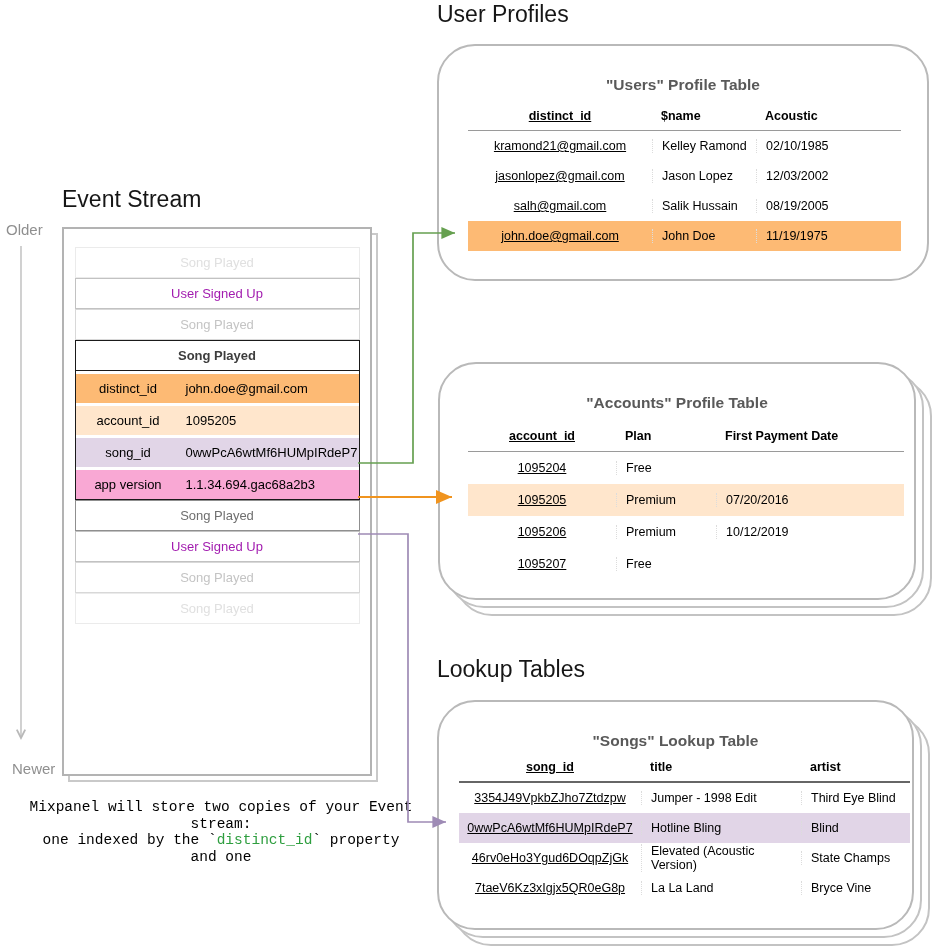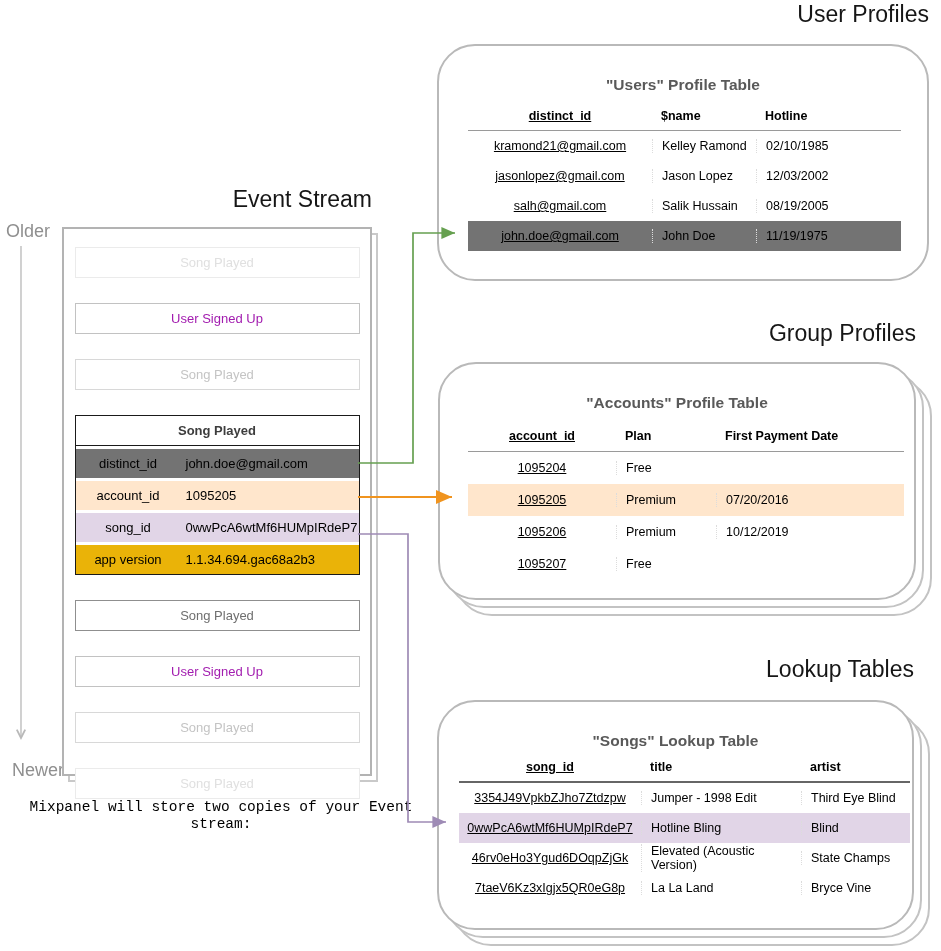--- a/index.html
+++ b/index.html
@@ -3,63 +3,63 @@
 <meta charset="utf-8">
 <style>
   * { margin:0; padding:0; box-sizing:border-box; }
   html,body { background:#fff; }
   .canvas {
     position:relative; width:941px; height:951px; overflow:hidden;
     font-family:"Liberation Sans", sans-serif; color:#000; background:#fff;
   }
 
   
-  .section-title { position:absolute; font-size:23px; color:#161616; text-align:right; white-space:nowrap; }
+  .section-title { position:absolute; font-size:23px; color:#161616; text-align:left; white-space:nowrap; }
   .es-title    { left:62px;  top:186px; width:310px; }
   .up-title    { left:437px; top:1px;   width:492px; }
   .gp-title    { left:438px; top:320px; width:478px; }
   .lt-title    { left:437px; top:656px; width:477px; }
 
   
-  .axis-label { position:absolute; font-size:18px; color:#8f8f8f; }
+  .axis-label { position:absolute; font-size:15px; color:#8f8f8f; }
   .older { left:6px; top:221px; }
   .newer { left:12px; top:760px; }
 
   
   .es-shadow {
     position:absolute; left:68px; top:233px; width:310px; height:549px;
     border:2px solid #c9c9c9; background:#fff;
   }
   .es-box {
     position:absolute; left:62px; top:227px; width:310px; height:549px;
     border:2px solid #b3b3b3; background:#fff;
-    display:flex; flex-direction:column; align-items:center; gap:25px; padding-top:18px;
+    display:flex; flex-direction:column; align-items:center; gap:0; padding-top:18px;
   }
   .ecard {
     width:285px; height:31px; flex:0 0 31px; background:#fff;
     display:flex; align-items:center; justify-content:center; font-size:13px;
   }
   .fade-1 { border:1px solid #8f8f8f; color:#6f6f6f; }
   .fade-2 { border:1px solid #c2c2c2; color:#a21caf; }
   .fade-3 { border:1px solid #d8d8d8; color:#c4c4c4; }
   .fade-4 { border:1px solid #ebebeb; color:#e0e0e0; }
 
   .edetail { width:285px; flex:0 0 auto; border:1.5px solid #1a1a1a; background:#fff; font-size:13px; }
   .edetail-header {
     height:30px; border-bottom:1.5px solid #1a1a1a; background:#fff;
     display:flex; align-items:center; justify-content:center; font-weight:bold; color:#3d3d3d;
   }
   .edetail-row { height:32px; display:flex; align-items:center; border-top:3px solid #fff; }
   .edetail-row:first-of-type { border-top:0; }
   .ekey { width:105px; text-align:center; }
   .eval { flex:1; padding-left:5px; }
-  .hl-green  { background:#737373; }
+  .hl-green  { background:#fdba74; }
   .hl-orange { background:#ffe6cc; }
   .hl-purple { background:#e1d5e7; }
-  .hl-none   { background:#eab308; }
+  .hl-none   { background:#f9a8d4; }
 
   
   .caption { position:absolute; left:26px; top:799px; width:390px; text-align:center;
              font-size:14.5px; line-height:16.5px; color:#000;font-family:Liberation Mono, monospace; }
   .cg { color:#2e9e3f; }
   .co { color:#f7941d; }
 
   
   .panel, .panel-layer {
     position:absolute; background:#fff; border:2px solid #b9b9b9; border-radius:38px;
@@ -148,31 +148,31 @@
     <div class="ecard fade-3">
         <span>Song Played</span>
       </div>
     <div class="ecard fade-4">
         <span>Song Played</span>
       </div>
   </div>
 
   <div class="caption">
     <span>Mixpanel will store two copies of your Event stream:</span><br>
-    <br>
+    <span><span>one indexed by the `</span><span class="cg">distinct_id</span><span>` property and one</span></span><br>
   </div>
 
   <div class="section-title up-title">User Profiles</div>
   <div class="panel users-panel">
     <div class="panel-title">"Users" Profile Table</div>
     <div class="ptable users-tb">
       <div class="prow phead">
         <span class="pc0 id-cell">distinct_id</span>
         <span class="pc1">$name</span>
-        <span class="pc2">Hotline</span>
+        <span class="pc2">Acoustic</span>
       </div>
       <div class="prow">
         <span class="pc0 id-cell">kramond21@gmail.com</span>
         <span class="pc1">Kelley Ramond</span>
         <span class="pc2">02/10/1985</span>
       </div>
       <div class="prow">
         <span class="pc0 id-cell">jasonlopez@gmail.com</span>
         <span class="pc1">Jason Lopez</span>
         <span class="pc2">12/03/2002</span>
@@ -183,21 +183,20 @@
         <span class="pc2">08/19/2005</span>
       </div>
       <div class="prow hl-green">
         <span class="pc0 id-cell">john.doe@gmail.com</span>
         <span class="pc1">John Doe</span>
         <span class="pc2">11/19/1975</span>
       </div>
     </div>
   </div>
 
-  <div class="section-title gp-title">Group Profiles</div>
   <div class="panel-layer acct-l3"></div>
   <div class="panel-layer acct-l2"></div>
   <div class="panel acct-panel">
     <div class="panel-title">"Accounts" Profile Table</div>
     <div class="ptable acct-tb">
       <div class="prow phead">
         <span class="pc0 id-cell">account_id</span>
         <span class="pc1">Plan</span>
         <span class="pc2">First Payment Date</span>
       </div>

